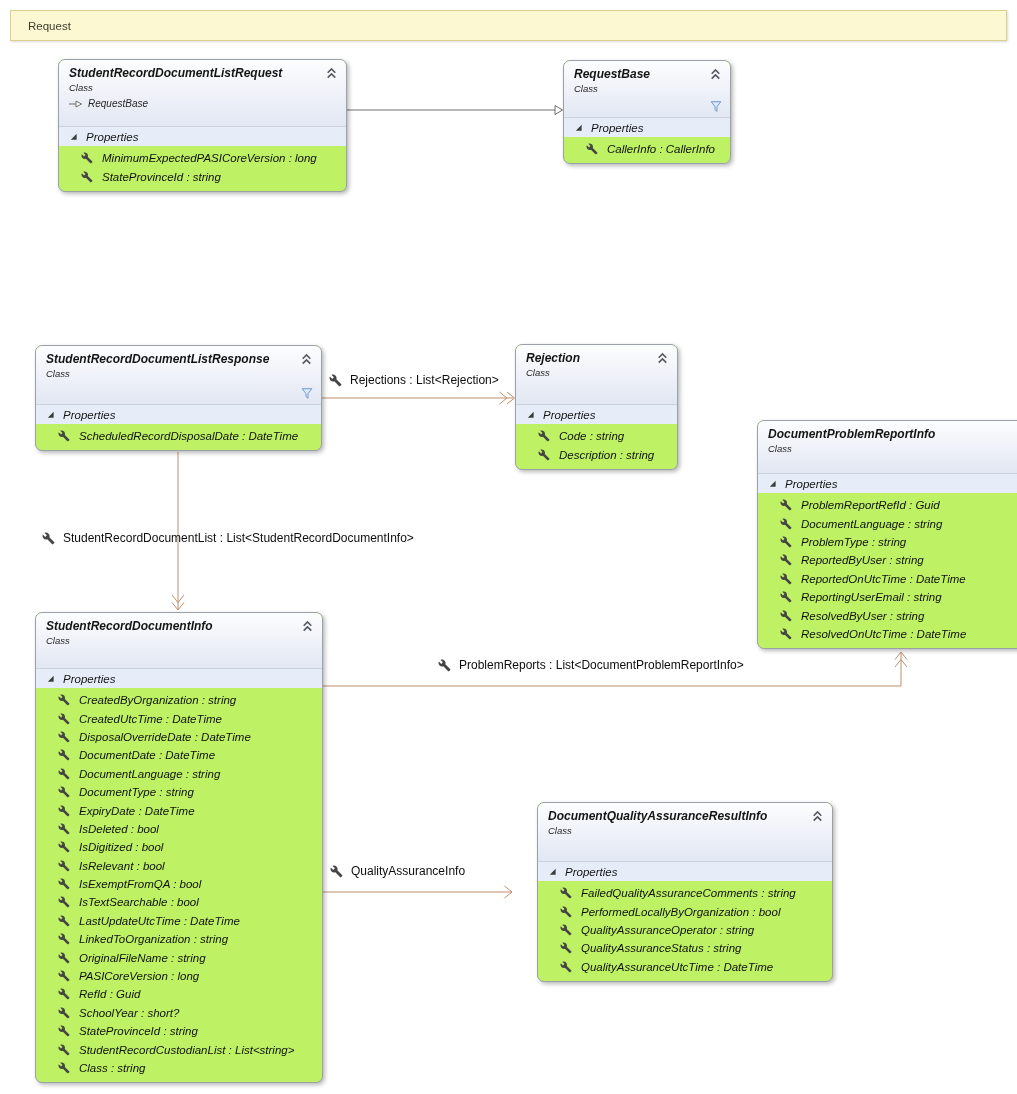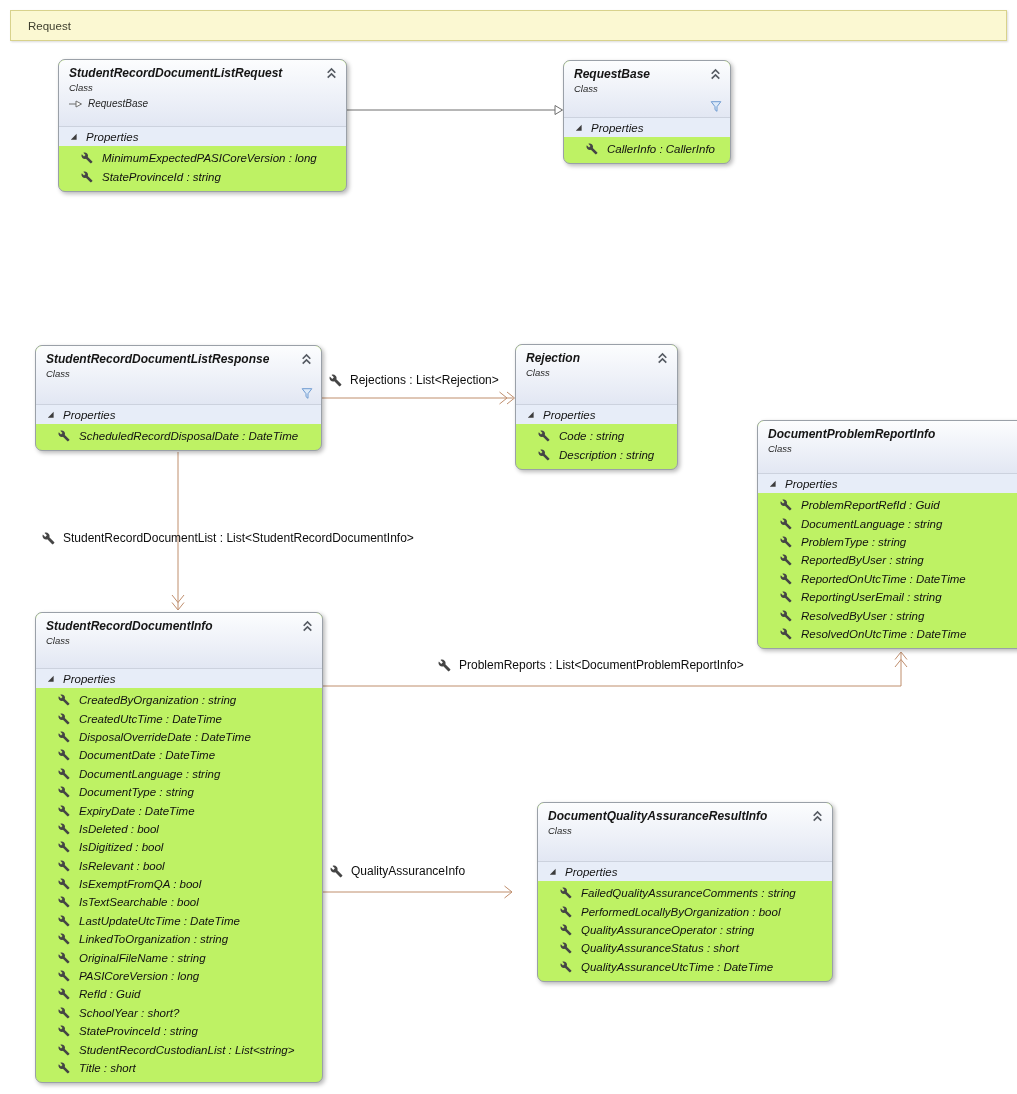--- a/index.html
+++ b/index.html
@@ -449,21 +449,21 @@
       <div class="prop-row">
           <svg class="wrench">
             <use href="#ic-wrench"></use>
           </svg>
           <span>StudentRecordCustodianList : List&lt;string&gt;</span>
         </div>
       <div class="prop-row">
           <svg class="wrench">
             <use href="#ic-wrench"></use>
           </svg>
-          <span>Title : short</span>
+          <span>Class : string</span>
         </div>
     </div>
   </div>
 
   <div class="uml-box box-qa">
     <div class="hdr">
       <div class="title">DocumentQualityAssuranceResultInfo</div>
       <div class="kind">Class</div>
       <svg class="collapse">
           <use href="#ic-collapse"></use>
@@ -491,21 +491,21 @@
       <div class="prop-row">
           <svg class="wrench">
             <use href="#ic-wrench"></use>
           </svg>
           <span>QualityAssuranceOperator : string</span>
         </div>
       <div class="prop-row">
           <svg class="wrench">
             <use href="#ic-wrench"></use>
           </svg>
-          <span>QualityAssuranceStatus : short</span>
+          <span>QualityAssuranceStatus : string</span>
         </div>
       <div class="prop-row">
           <svg class="wrench">
             <use href="#ic-wrench"></use>
           </svg>
           <span>QualityAssuranceUtcTime : DateTime</span>
         </div>
     </div>
   </div>
 

